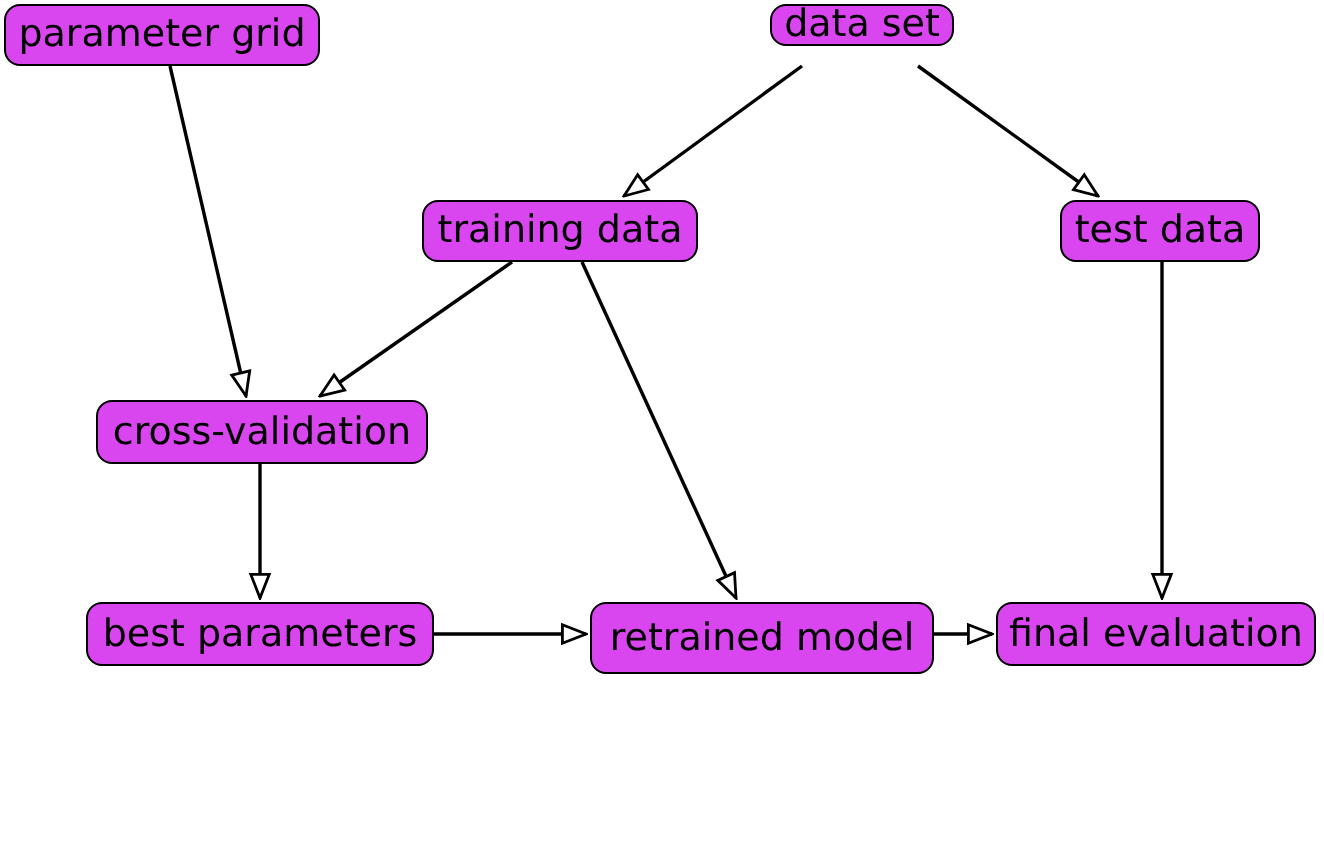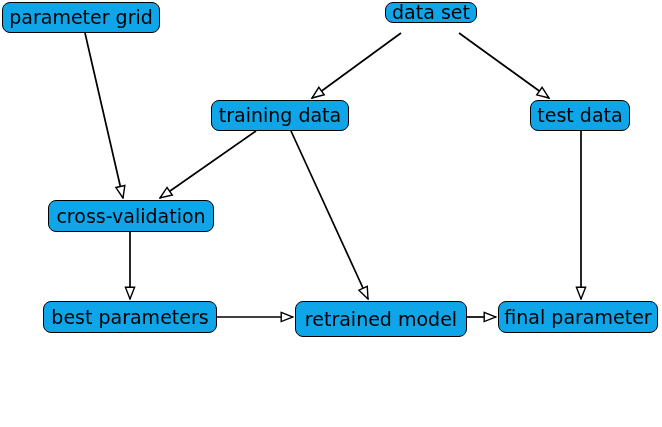--- a/index.html
+++ b/index.html
@@ -18,21 +18,21 @@
   #edges {
     position: absolute;
     left: 0;
     top: 0;
     width: 662px;
     height: 427px;
   }
   .node {
     position: absolute;
     box-sizing: border-box;
-    background: #0ea5e9;
+    background: #d946ef;
     border: 1.7px solid #000000;
     border-radius: 8px;
     display: flex;
     align-items: center;
     justify-content: center;
     font-size: 19px;
     line-height: 1;
     color: #000000;
     white-space: nowrap;
     padding: 0 4px;
@@ -95,16 +95,16 @@
 
   <div class="node" id="node-best-parameters">
     <span>best parameters</span>
   </div>
 
   <div class="node" id="node-retrained-model">
     <span>retrained model</span>
   </div>
 
   <div class="node" id="node-final-evaluation">
-    <span>final parameter</span>
+    <span>final evaluation</span>
   </div>
 
 </div>
 
 </body></html>

